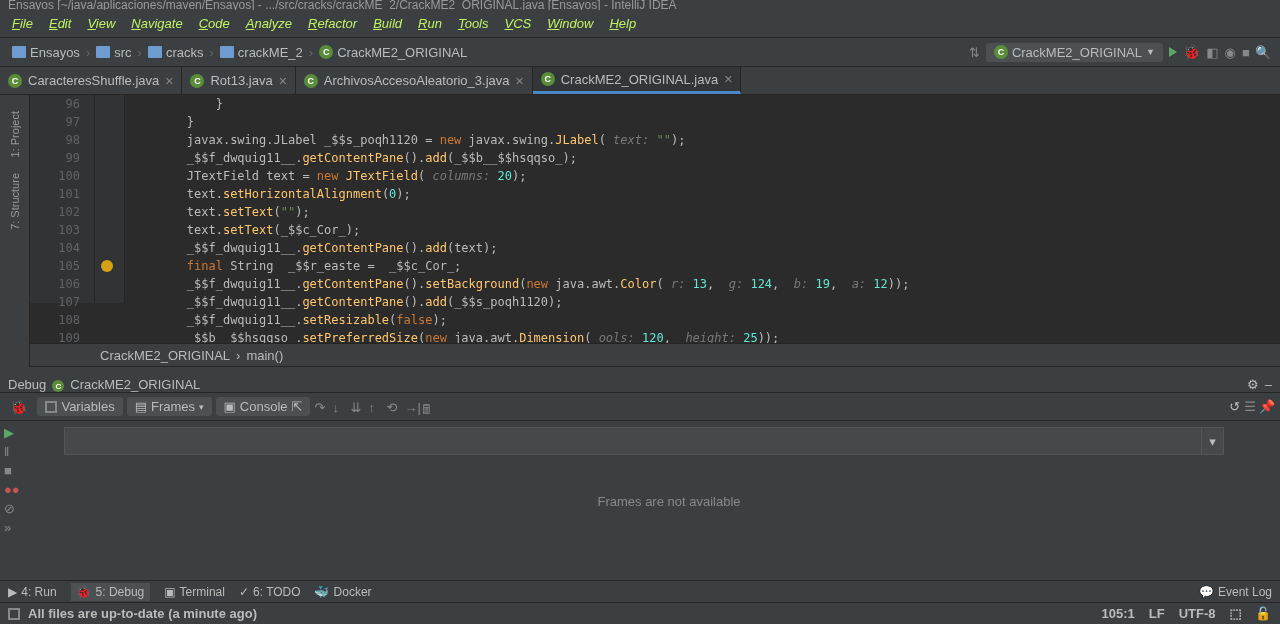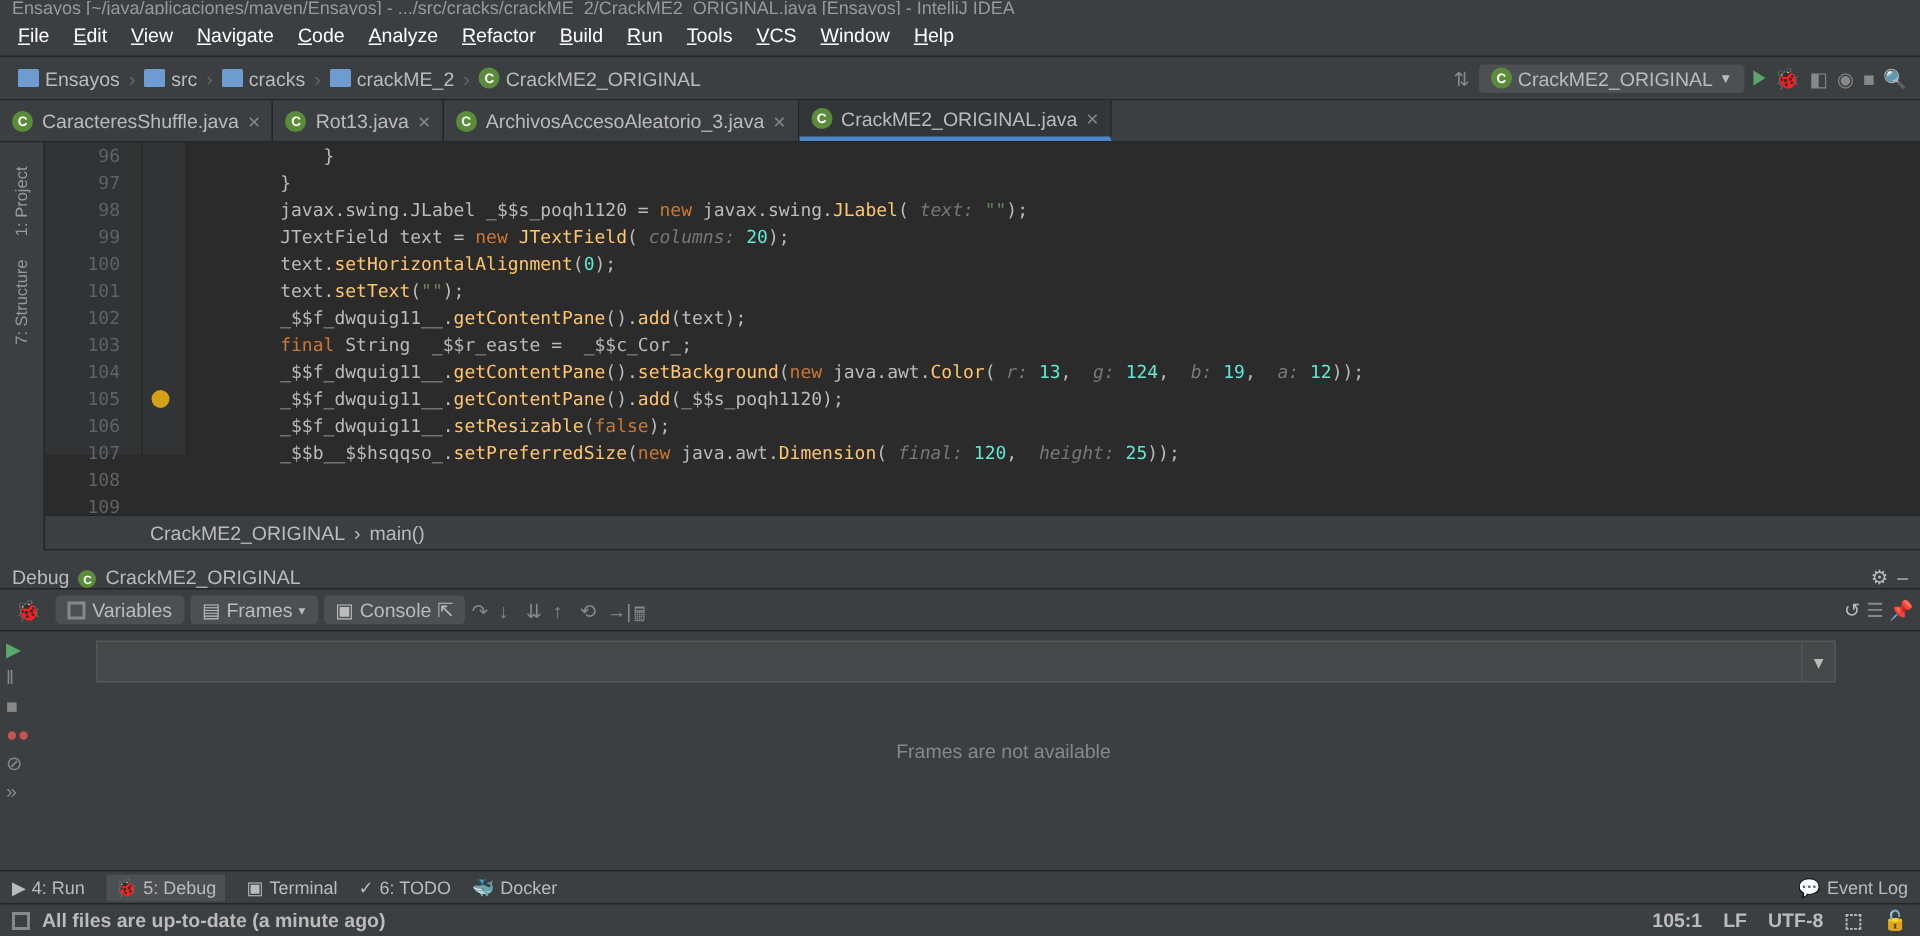--- a/index.html
+++ b/index.html
@@ -25,22 +25,23 @@
 .menu-bar {
   height: 28px;
   background: #3c3f41;
   display: flex;
   align-items: center;
   padding: 0 4px;
   border-bottom: 1px solid #252525;
 }
 .menu-item {
   padding: 0 8px;
-  color: #ffffff;
+  color: #bef264;
   cursor: pointer;
+  font-style: italic;
 }
 .menu-item u { text-decoration: underline; }
 .breadcrumb-bar {
   height: 29px;
   background: #3c3f41;
   display: flex;
   align-items: center;
   padding: 0 8px;
   border-bottom: 1px solid #252525;
 }
@@ -369,29 +370,31 @@
       <div><span class="bulb"></span></div>
       <div></div>
       <div></div>
       <div></div>
       <div></div>
     </div>
   <div class="code-content" id="code-content">
       <div class="code-line">            }</div>
       <div class="code-line">        }</div>
       <div class="code-line">        javax.swing.JLabel _$$s_poqh1120 = <span class="kw">new </span>javax.swing.<span class="fn">JLabel</span>( <span class="hint">text: </span><span class="str">""</span>);</div>
+      <div class="code-line">        _$$f_dwquig11__.<span class="fn">getContentPane</span>().<span class="fn">add</span>(_$$b__$$hsqqso_);</div>
       <div class="code-line">        JTextField text = <span class="kw">new </span><span class="fn">JTextField</span>( <span class="hint">columns: </span><span class="num">20</span>);</div>
       <div class="code-line">        text.<span class="fn">setHorizontalAlignment</span>(<span class="num">0</span>);</div>
       <div class="code-line">        text.<span class="fn">setText</span>(<span class="str">""</span>);</div>
+      <div class="code-line">        text.<span class="fn">setText</span>(_$$c_Cor_);</div>
       <div class="code-line">        _$$f_dwquig11__.<span class="fn">getContentPane</span>().<span class="fn">add</span>(text);</div>
       <div class="code-line">        <span class="kw">final </span>String  _$$r_easte =  _$$c_Cor_;</div>
       <div class="code-line">        _$$f_dwquig11__.<span class="fn">getContentPane</span>().<span class="fn">setBackground</span>(<span class="kw">new </span>java.awt.<span class="fn">Color</span>( <span class="hint">r: </span><span class="num">13</span>,  <span class="hint">g: </span><span class="num">124</span>,  <span class="hint">b: </span><span class="num">19</span>,  <span class="hint">a: </span><span class="num">12</span>));</div>
       <div class="code-line">        _$$f_dwquig11__.<span class="fn">getContentPane</span>().<span class="fn">add</span>(_$$s_poqh1120);</div>
       <div class="code-line">        _$$f_dwquig11__.<span class="fn">setResizable</span>(<span class="kw">false</span>);</div>
-      <div class="code-line">        _$$b__$$hsqqso_.<span class="fn">setPreferredSize</span>(<span class="kw">new </span>java.awt.<span class="fn">Dimension</span>( <span class="hint">final: </span><span class="num">120</span>,  <span class="hint">height: </span><span class="num">25</span>));</div>
+      <div class="code-line">        _$$b__$$hsqqso_.<span class="fn">setPreferredSize</span>(<span class="kw">new </span>java.awt.<span class="fn">Dimension</span>( <span class="hint">ools: </span><span class="num">120</span>,  <span class="hint">height: </span><span class="num">25</span>));</div>
     </div>
 </div>
 
 <div class="breadcrumb-bottom">
   <span>CrackME2_ORIGINAL</span>
   <span>›</span>
   <span>main()</span>
 </div>
 
 <div class="debug-panel">

